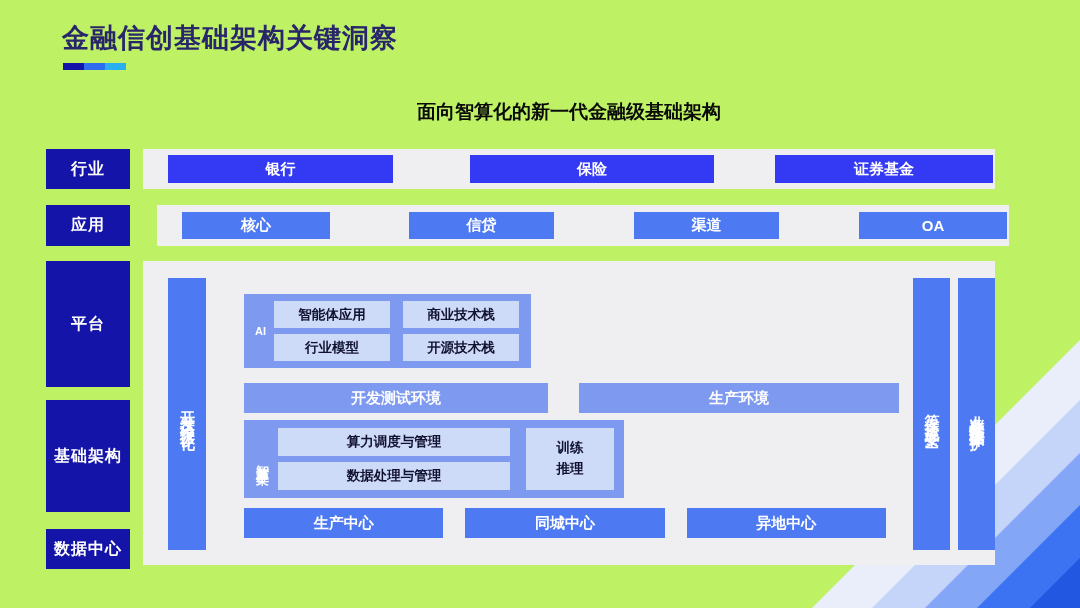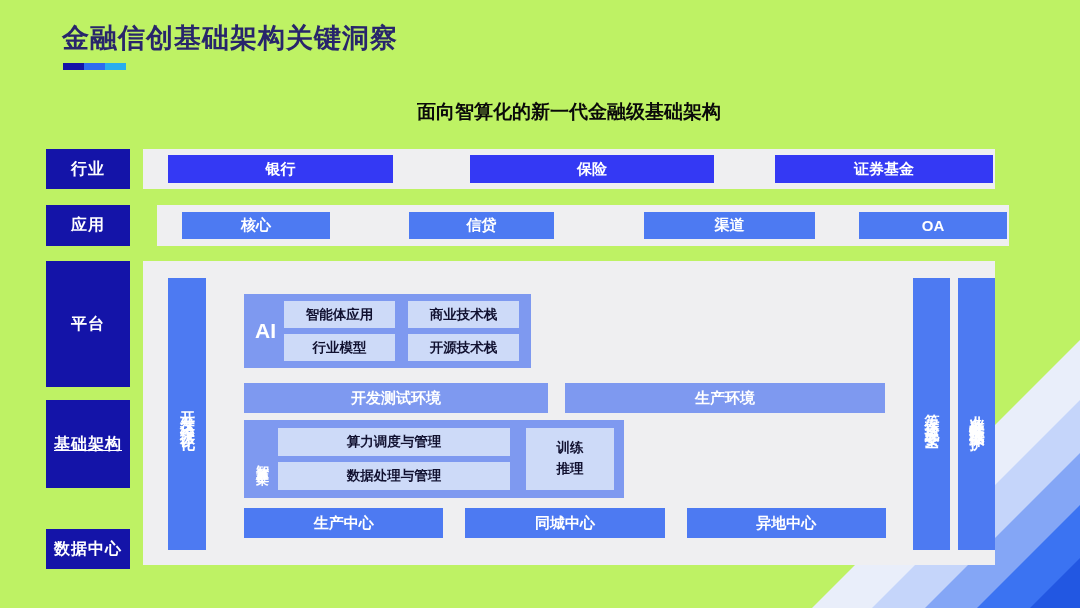--- a/index.html
+++ b/index.html
@@ -35,21 +35,21 @@
   .b1 { position:absolute; top:6px; height:28px; background:var(--bright); color:#fff;
         font-size:15px; font-weight:bold; display:flex; align-items:center; justify-content:center; }
   .b2 { position:absolute; top:7px; height:27px; background:var(--blue); color:#fff;
         font-size:15px; font-weight:bold; display:flex; align-items:center; justify-content:center; }
   .vbar { position:absolute; top:17px; height:272px; background:var(--blue); color:#fff;
           font-size:15px; font-weight:bold; display:flex; align-items:center; justify-content:center;
           writing-mode:vertical-rl; letter-spacing:4px; }
   .grp { position:absolute; background:var(--peri); display:flex; align-items:center; box-sizing:border-box; }
   .grp-label { writing-mode:vertical-rl; color:#fff; font-size:13px; font-weight:bold;
                letter-spacing:2px; padding:0 5px 0 9px; }
-  .grp-label-h { color:#fff; font-size:21px; font-weight:bold; padding:0 6px 0 11px; }
+  .grp-label-h { color:#fff; font-size:11px; font-weight:bold; padding:0 6px 0 11px; }
   .grp-col { flex:1; display:flex; flex-direction:column; gap:6px; padding:7px 9px 7px 2px; }
   .grp-grid { flex:1; display:grid; grid-template-columns:1fr 1fr; gap:6px 13px; padding:7px 12px 7px 2px; }
   .inner { background:var(--lightbox); color:var(--ink); font-size:13.5px; font-weight:600;
            display:flex; align-items:center; justify-content:center; height:27px; }
   .inner-tall { background:var(--lightbox); color:var(--ink); font-size:13.5px; font-weight:600;
                 display:flex; align-items:center; justify-content:center; white-space:pre-line;
                 text-align:center; line-height:1.55; }
   .env { position:absolute; top:122px; height:30px; background:var(--peri); color:#fff;
          font-size:15px; font-weight:bold; display:flex; align-items:center; justify-content:center; }
   .centers { position:absolute; left:101px; top:247px; width:642px; height:30px; display:flex; gap:22px; }
@@ -75,33 +75,33 @@
     <span class="useg1"></span>
     <span class="useg2"></span>
     <span class="useg3"></span>
   </div>
 
   <div class="subtitle">面向智算化的新一代金融级基础架构</div>
 
   <div class="rail" style="top:149px;height:40px;">行业</div>
   <div class="rail" style="top:205px;height:41px;">应用</div>
   <div class="rail" style="top:261px;height:126px;">平台</div>
-  <div class="rail" style="top:400px;height:88px;text-decoration:underline;">基础架构</div>
+  <div class="rail" style="top:400px;height:112px;">基础架构</div>
   <div class="rail" style="top:529px;height:40px;">数据中心</div>
 
   <div class="strip" style="top:149px;height:40px;">
     <div class="b1" style="left:25px;width:225px;">银行</div>
     <div class="b1" style="left:327px;width:244px;">保险</div>
     <div class="b1" style="left:632px;width:218px;">证券基金</div>
   </div>
 
   <div class="strip" style="top:205px;height:41px;margin-left:14px;">
     <div class="b2" style="left:25px;width:148px;">核心</div>
     <div class="b2" style="left:252px;width:145px;">信贷</div>
-    <div class="b2" style="left:487px;width:171px;">渠道</div>
+    <div class="b2" style="left:477px;width:145px;">渠道</div>
     <div class="b2" style="left:702px;width:148px;">OA</div>
   </div>
 
   <div class="panel" style="top:261px;height:304px;">
 
     <div class="vbar" style="left:25px;width:38px;">开发运维一体化</div>
     <div class="vbar" style="left:770px;width:37px;">等保合规安全</div>
     <div class="vbar" style="left:815px;width:37px;letter-spacing:2px;">业务连续性及数据保护</div>
 
     <div class="prow" style="top:33px;height:74px;">
@@ -124,21 +124,21 @@
         <div class="grp-grid">
           <div class="inner">智能体应用</div>
           <div class="inner">商业技术栈</div>
           <div class="inner">行业模型</div>
           <div class="inner">开源技术栈</div>
         </div>
       </div>
     </div>
 
     <div class="env" style="left:101px;width:304px;">开发测试环境</div>
-    <div class="env" style="left:422px;width:320px;">生产环境</div>
+    <div class="env" style="left:436px;width:320px;">生产环境</div>
 
     <div class="prow" style="top:159px;height:78px;">
       <div class="grp" style="width:246px;height:78px;">
         <span class="grp-label">通算框架</span>
         <div class="grp-col" style="padding-right:12px;">
           <div class="inner" style="height:28px;">虚拟化</div>
           <div class="inner" style="height:28px;">云</div>
         </div>
       </div>
       <div class="grp" style="width:380px;height:78px;">

